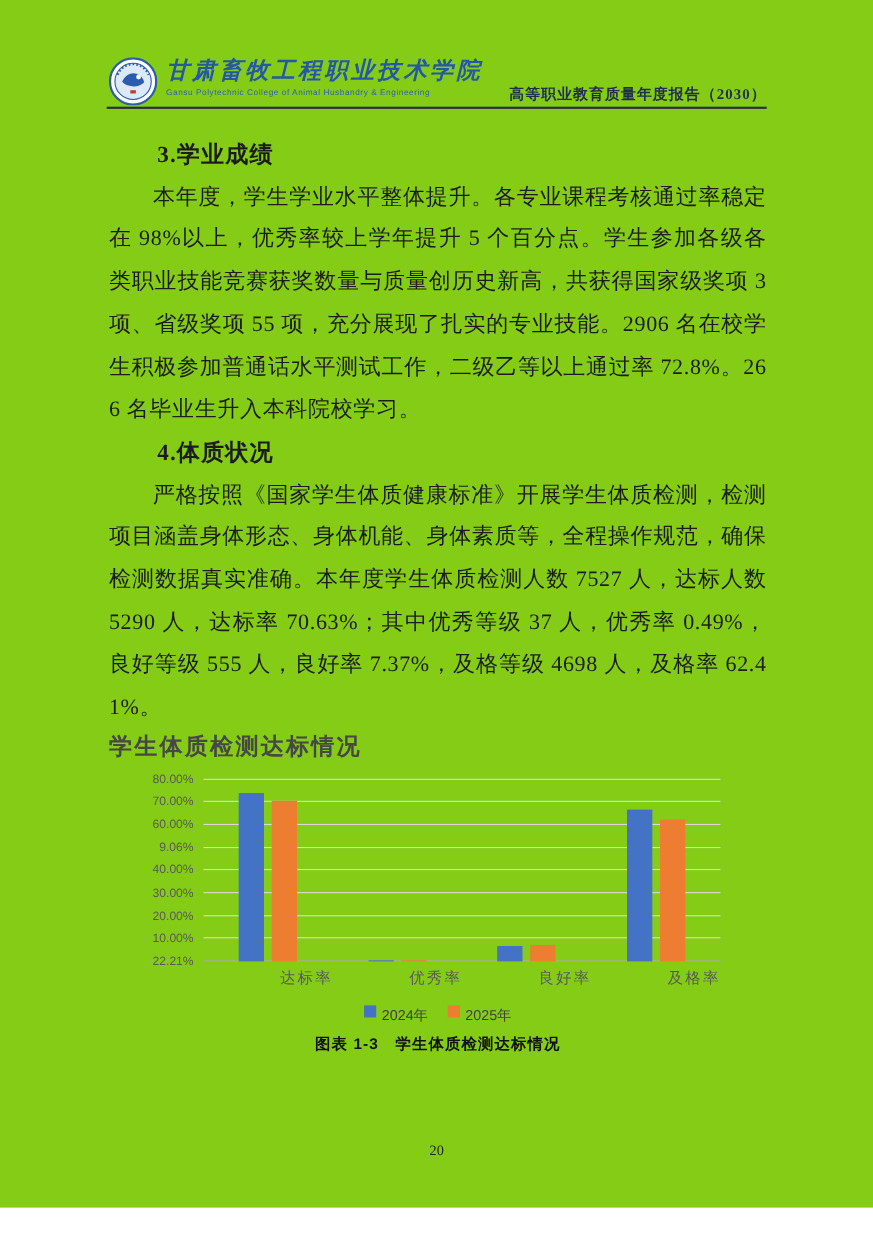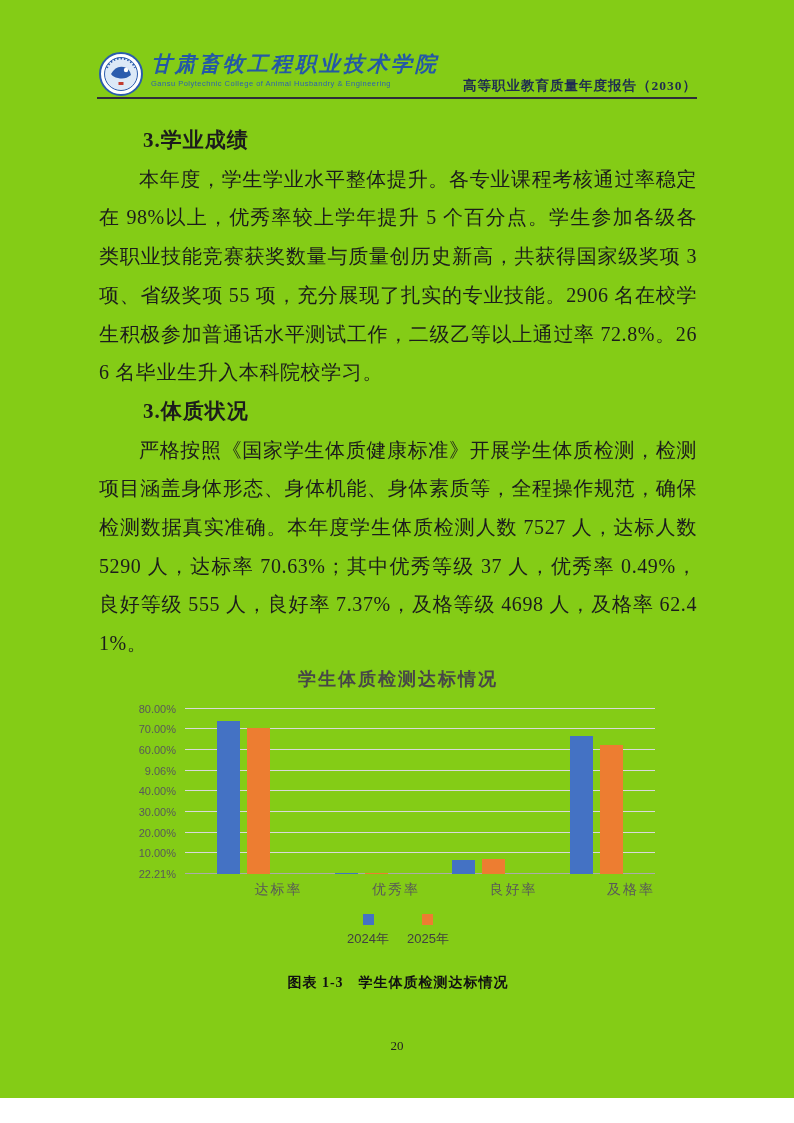--- a/index.html
+++ b/index.html
@@ -36,43 +36,43 @@
     padding-left:44px; letter-spacing:1px;
   }
   .body-paragraph {
     margin:0; font-size:20px; line-height:38.7px; text-indent:2em;
     text-align:justify; word-break:break-all; letter-spacing:0.6px;
   }
 
   
   .chart-block { margin-top:2px; font-family:"Liberation Sans","DejaVu Sans",sans-serif; }
   .chart-title {
-    text-align:center; font-size:18px; font-weight:bold; color:#474747;
+    font-size:21px; font-weight:bold; color:#474747;
     letter-spacing:2px; line-height:28px;
   }
   .chart-wrap { margin-left:86px; margin-top:16px; width:470px; }
   .chart-plot { position:relative; height:165px; }
   .gridline { position:absolute; left:0; right:0; height:1px; background:#d9d9d9; }
   .gridline.axis { background:#ababab; }
   .ytick {
     position:absolute; right:calc(100% + 9px); transform:translateY(50%);
     font-size:11px; color:#595959; white-space:nowrap;
   }
   .bar-groups { position:absolute; left:0; right:0; top:0; bottom:0; display:flex; }
   .bar-group { flex:1; display:flex; align-items:flex-end; justify-content:center; gap:7px; }
   .bar { width:23px; min-height:1px; }
   .x-labels { display:flex; margin-top:7px; }
   .x-label { flex:1; text-align:right; font-size:14px; color:#595959; letter-spacing:2px; }
   .legend { display:flex; justify-content:center; gap:18px; margin-top:15px; }
-  .legend-item { display:flex; align-items:center; gap:5px; font-size:13px; color:#404040;flex-direction:column; }
+  .legend-item { display:flex; align-items:flex-start; gap:5px; font-size:13px; color:#404040; }
   .swatch { width:11px; height:11px; display:inline-block; }
 
   .figure-caption {
-    text-align:center; margin-top:26px; font-size:14px; font-weight:bold;
-    font-family:Liberation Serif, serif; letter-spacing:1px; color:#111;
+    text-align:center; margin-top:9px; font-size:14px; font-weight:bold;
+    font-family:Liberation Sans, sans-serif; letter-spacing:1px; color:#111;
   }
 
   .page-number {
     position:absolute; left:0; right:0; top:1038px; text-align:center;
     font-size:13px; color:#222;
   }
 </style>
 </head>
 <body>
 
@@ -93,21 +93,21 @@
   </div>
 
   <div class="report-title">高等职业教育质量年度报告（2030）</div>
   <div class="header-rule"></div>
 
   <div class="content">
 
     <h3 class="section-heading">3.学业成绩</h3>
     <p class="body-paragraph">本年度，学生学业水平整体提升。各专业课程考核通过率稳定在 98%以上，优秀率较上学年提升 5 个百分点。学生参加各级各类职业技能竞赛获奖数量与质量创历史新高，共获得国家级奖项 3 项、省级奖项 55 项，充分展现了扎实的专业技能。2906 名在校学生积极参加普通话水平测试工作，二级乙等以上通过率 72.8%。266 名毕业生升入本科院校学习。</p>
 
-    <h3 class="section-heading">3.体质状况</h3>
+    <h3 class="section-heading">4.体质状况</h3>
     <p class="body-paragraph">严格按照《国家学生体质健康标准》开展学生体质检测，检测项目涵盖身体形态、身体机能、身体素质等，全程操作规范，确保检测数据真实准确。本年度学生体质检测人数 7527 人，达标人数 5290 人，达标率 70.63%；其中优秀等级 37 人，优秀率 0.49%，良好等级 555 人，良好率 7.37%，及格等级 4698 人，及格率 62.41%。</p>
 
     <div class="chart-block">
       <div class="chart-title">学生体质检测达标情况</div>
       <div class="chart-wrap">
         <div class="chart-plot">
             <div class="gridline axis" style="bottom: 0%;"></div>
             <div class="ytick" style="bottom: 0%;">22.21%</div>
             <div class="gridline" style="bottom: 12.5%;"></div>
             <div class="ytick" style="bottom: 12.5%;">10.00%</div>

